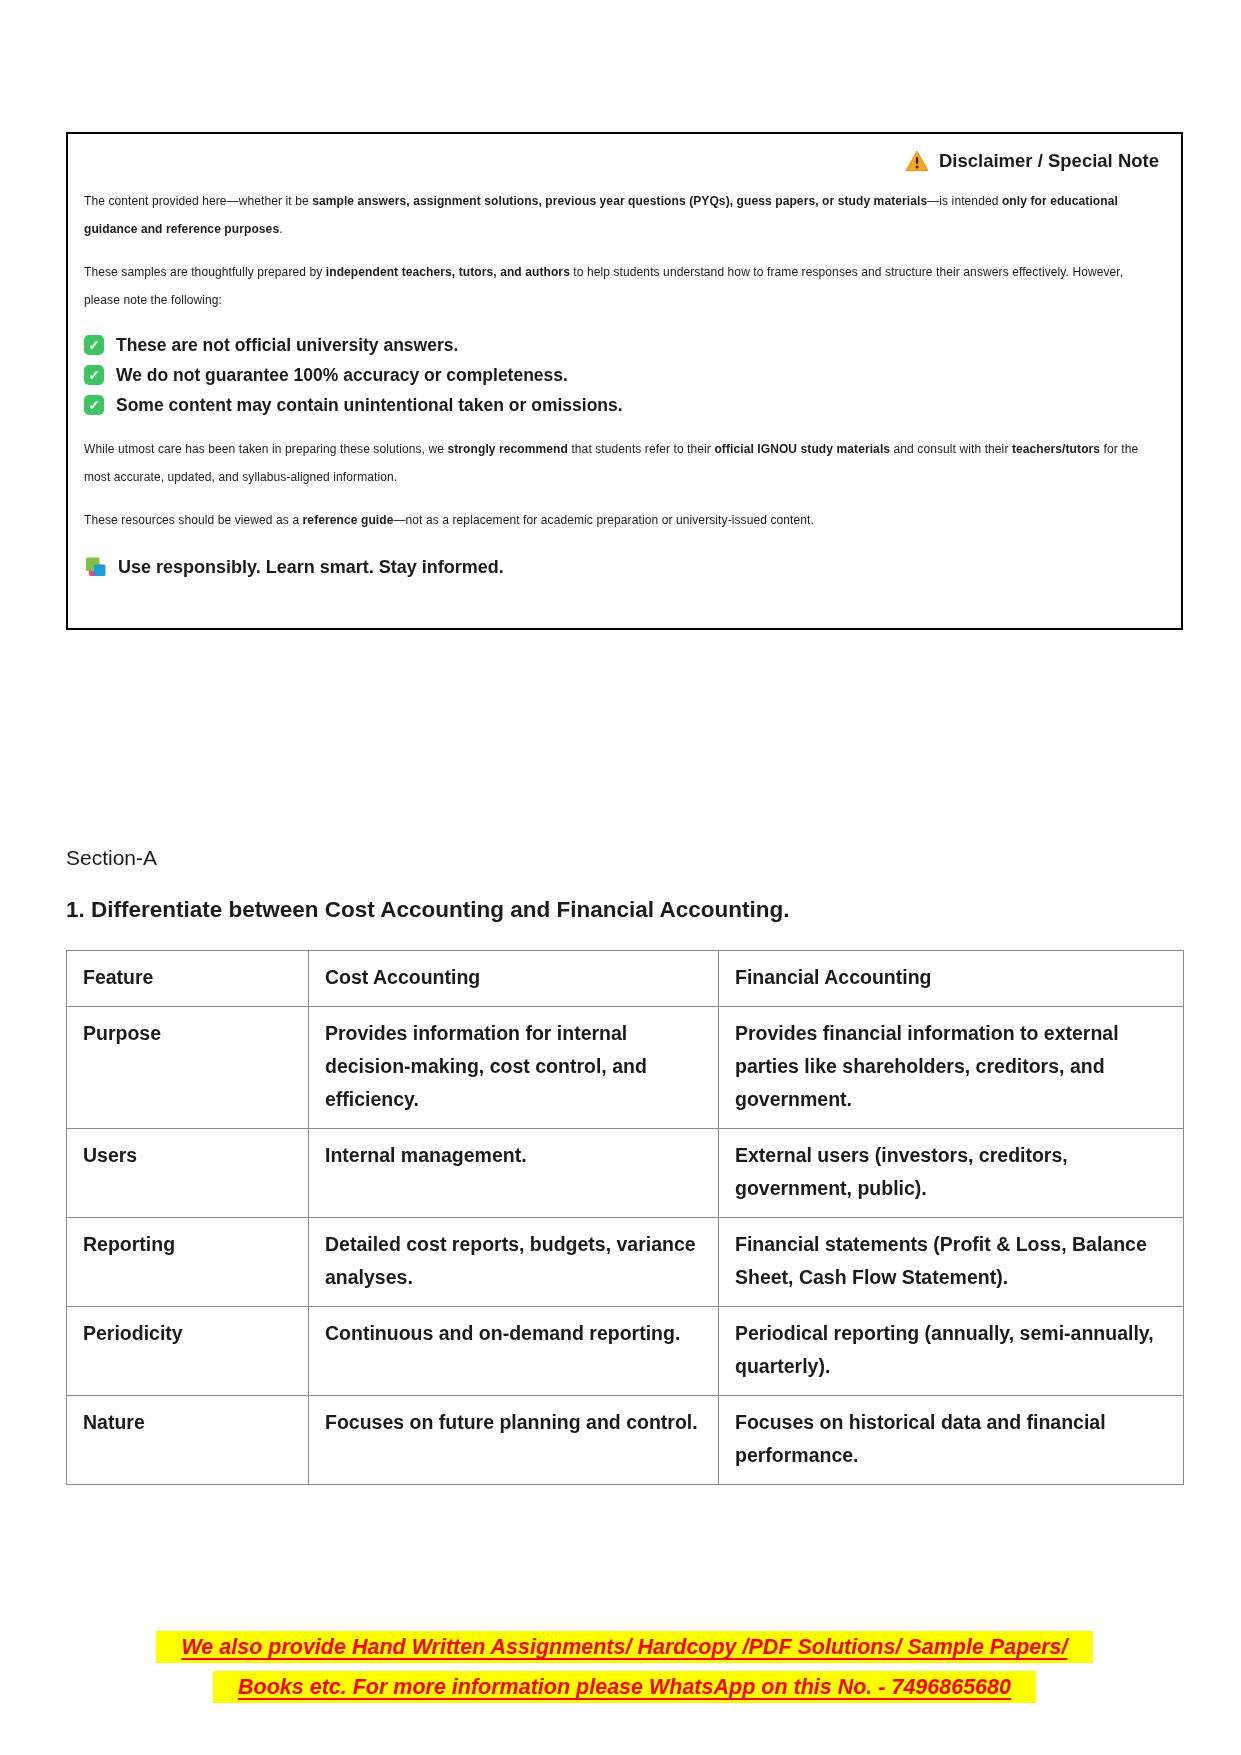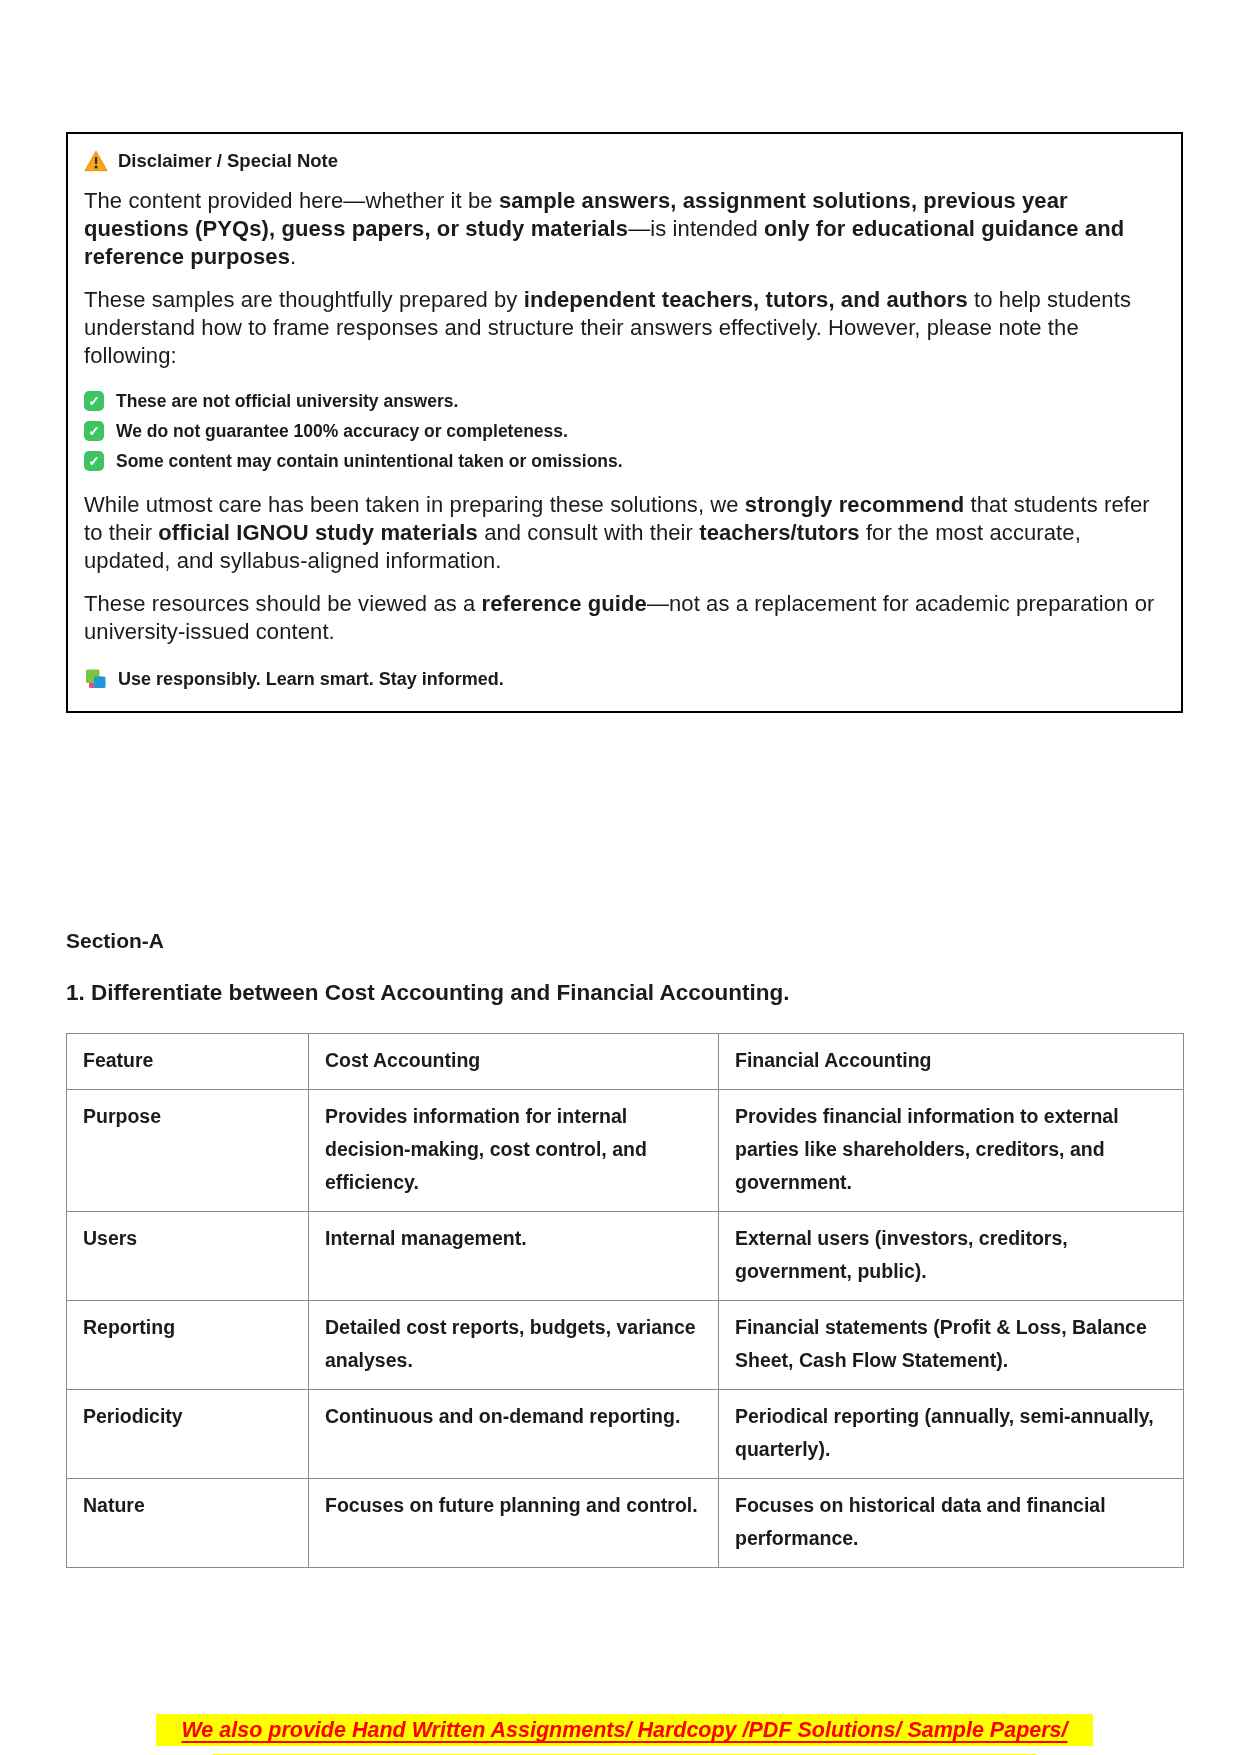--- a/index.html
+++ b/index.html
@@ -16,24 +16,25 @@
   .disclaimer-box {
     width:1117px;
     border:2px solid #000;
     padding:14px 22px 20px 16px;
     min-height:498px;
   }
   .disclaimer-title-row {
     display:flex; align-items:center; gap:10px;
     font-size:18.5px; font-weight:bold;
     margin:2px 0 6px 0;
+    justify-content:flex-end;
   }
   .warning-icon svg { display:block; }
   .disc-para {
-    font-size:22px; line-height:28px;
+    font-size:12px; line-height:28px;
     margin-top:15px;
     letter-spacing:0.1px;
   }
   .bullet-list { margin-top:16px; }
   .bullet-item {
     display:flex; align-items:center; gap:12px;
     font-size:17.5px; font-weight:bold;
     line-height:30px;
   }
   .check-icon {
@@ -47,21 +48,21 @@
   .usage-note {
     display:flex; align-items:center; gap:11px;
     margin-top:22px;
     font-size:18px; font-weight:bold;
   }
   .books-icon svg { display:block; }
 
   
   .section-heading {
     margin-top:216px;
-    font-size:21px; font-weight:bold;
+    font-size:21px; font-weight:normal;
   }
   .question-heading {
     margin-top:27px;
     font-size:22.5px; font-weight:bold;
   }
 
   
   table.comparison-table {
     margin-top:27px;
     width:1117px;

